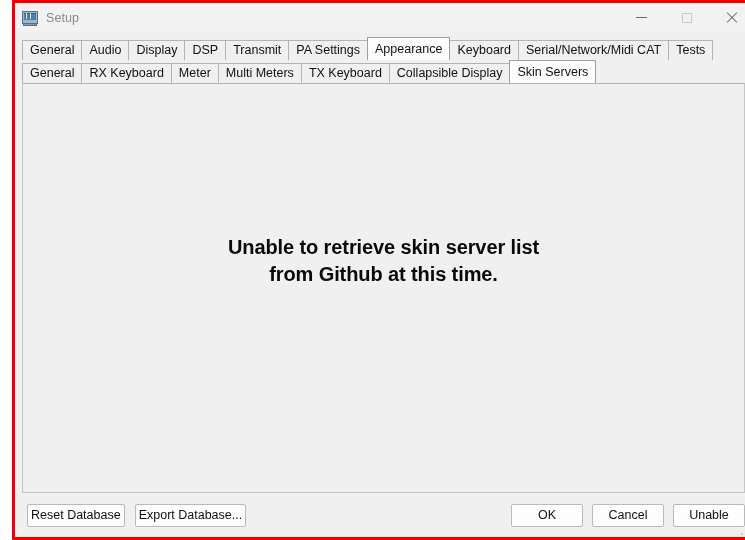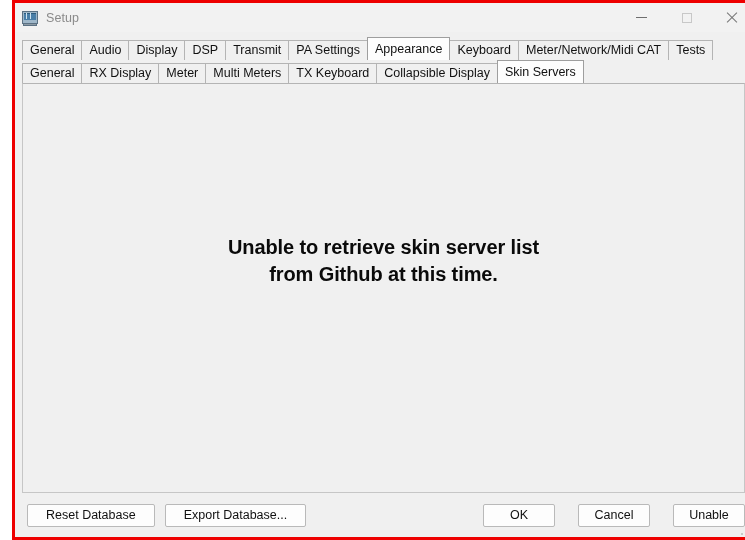--- a/index.html
+++ b/index.html
@@ -220,28 +220,28 @@
     height: 23px;
     box-sizing: border-box;
     background: #fdfdfd;
     border: 1px solid #b9b9b9;
     border-radius: 2px;
     font-size: 12.5px;
     color: #101010;
     display: inline-flex;
     align-items: center;
     justify-content: center;
-    padding: 0 18px;
+    padding: 0 3px;
     white-space: nowrap;
     font-family: "Liberation Sans", sans-serif;
   }
   .btn-left-group { display: flex; gap: 10px; }
   .btn-right-group {
     display: flex;
-    gap: 23px;
+    gap: 9px;
     margin-left: auto;
   }
   .btn-fixed { width: 72px; padding: 0; }
 
   .resize-grip {
     position: absolute;
     right: 3px;
     bottom: 2px;
     width: 12px;
     height: 12px;
@@ -304,33 +304,33 @@
       <div class="tab">
           <span>PA Settings</span>
         </div>
       <div class="tab selected">
           <span>Appearance</span>
         </div>
       <div class="tab">
           <span>Keyboard</span>
         </div>
       <div class="tab">
-          <span>Meter/Network/Midi CAT</span>
+          <span>Serial/Network/Midi CAT</span>
         </div>
       <div class="tab">
           <span>Tests</span>
         </div>
     </div>
 
     <div class="tabstrip-inner">
       <div class="tab">
           <span>General</span>
         </div>
       <div class="tab">
-          <span>RX Display</span>
+          <span>RX Keyboard</span>
         </div>
       <div class="tab">
           <span>Meter</span>
         </div>
       <div class="tab">
           <span>Multi Meters</span>
         </div>
       <div class="tab">
           <span>TX Keyboard</span>
         </div>

